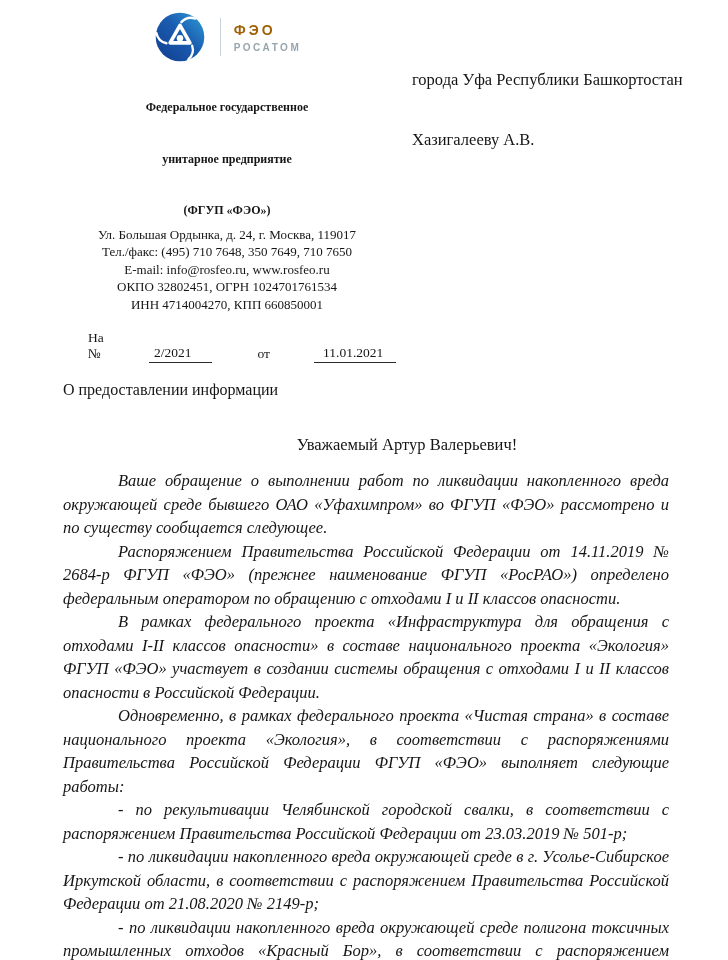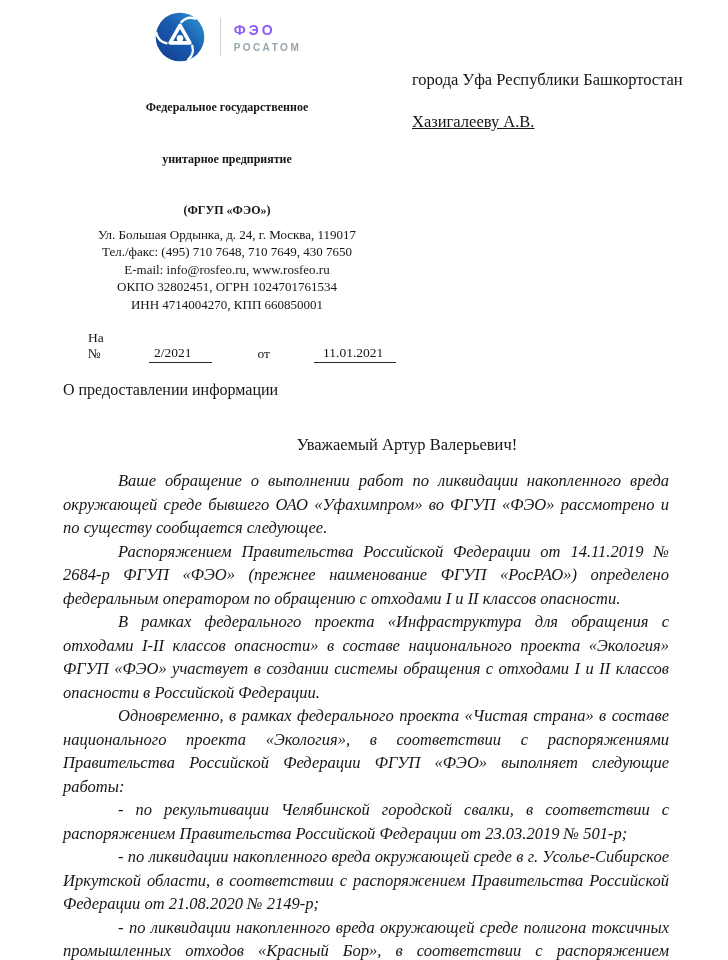--- a/index.html
+++ b/index.html
@@ -13,21 +13,21 @@
   }
   .top { display:flex; align-items:flex-start; padding:8px 0 0 58px; }
   .left-col { width:338px; text-align:center; }
   .right-col { width:302px; margin-left:16px; padding-top:60px; text-align:left; }
 
   
   .logo-row { display:flex; justify-content:center; align-items:center; height:58px; margin-bottom:6px; }
   .logo-mark { width:54px; height:54px; }
   .logo-divider { width:1px; height:38px; background:#ccd3d8; margin:0 13px; }
   .logo-text { text-align:left; font-family:"Liberation Sans", sans-serif; }
-  .logo-feo { font-size:14px; letter-spacing:3px; color:#8b5cf6; font-weight:600; }
+  .logo-feo { font-size:14px; letter-spacing:3px; color:#a16207; font-weight:600; }
   .logo-ros { font-size:10px; letter-spacing:2.5px; color:#97a5af; font-weight:600; margin-top:4px; }
 
   
   .org-line { font-weight:bold; font-size:12px; line-height:19.5px;margin-top:32px; }
   .addr-block { margin-top:5px; }
   .addr-line { font-size:13px; line-height:17.5px; }
 
   .date-row { display:flex; align-items:flex-end; margin-top:13px; font-size:17px; text-align:left; }
   .u { border-bottom:1.5px solid #2a2a2a; padding-bottom:1px; }
   .date-cell { width:124px; margin-left:30px; text-align:center; }
@@ -35,21 +35,21 @@
   .num-cell { width:132px; padding-left:5px; }
 
   .ref-row { display:flex; align-items:flex-end; margin-top:17px; font-size:13.5px; text-align:left;gap:37px; }
   .ref-label { margin-left:30px; padding-bottom:1px; }
   .ref-num-cell { width:97px; margin-left:5px; padding-left:5px; }
   .ref-from { margin-left:9px; padding-bottom:1px; }
   .ref-date-cell { width:123px; margin-left:7px; padding-left:9px; }
 
   
   .recipient-lines { font-size:16.5px; line-height:23px; }
-  .recipient-name { font-size:16.5px; margin-top:21px;text-decoration:underline; }
+  .recipient-name { font-size:16.5px; margin-top:39px; }
 
   
   .subject { margin:18px 0 0 63px; font-size:16px; }
   .salutation { margin-top:36px; text-align:center; padding-left:86px; font-size:16.5px; }
   .body-text { margin:14px 59px 0 63px; font-size:16.5px; line-height:23.5px; text-align:justify; }
   .body-text p { margin:0; text-indent:55px;font-style:italic; }
 </style>
 </head>
 <body>
 
@@ -87,21 +87,21 @@
       </div>
 
       <div class="org-block">
         <div class="org-line">Федеральное государственное</div>
         <div class="org-line">унитарное предприятие</div>
         <div class="org-line">(ФГУП «ФЭО»)</div>
       </div>
 
       <div class="addr-block">
         <div class="addr-line">Ул. Большая Ордынка, д. 24, г. Москва, 119017</div>
-        <div class="addr-line">Тел./факс: (495) 710 7648, 710 7649, 430 7650</div>
+        <div class="addr-line">Тел./факс: (495) 710 7648, 350 7649, 710 7650</div>
         <div class="addr-line">E-mail: info@rosfeo.ru, www.rosfeo.ru</div>
         <div class="addr-line">ОКПО 32802451, ОГРН 1024701761534</div>
         <div class="addr-line">ИНН 4714004270, КПП 660850001</div>
       </div>
 
 
       <div class="ref-row">
         <span class="ref-label">На №</span>
         <span class="u ref-num-cell">2/2021</span>
         <span class="ref-from">от</span>

